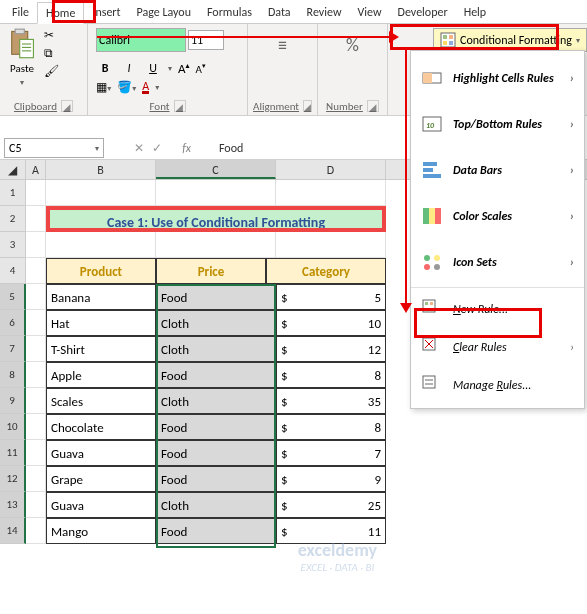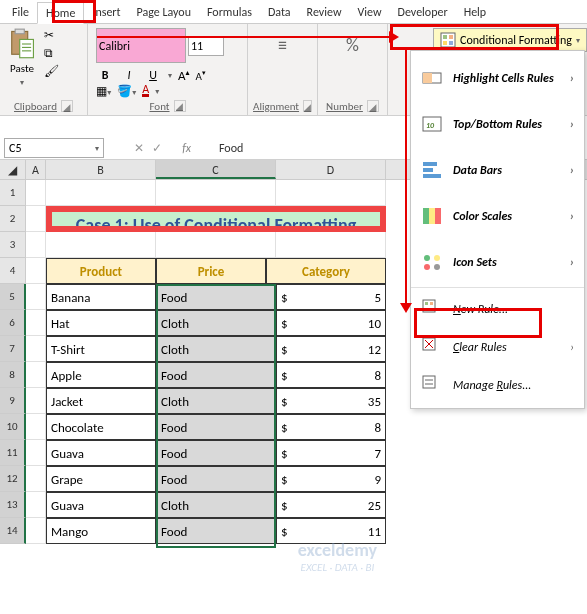--- a/index.html
+++ b/index.html
@@ -17,21 +17,21 @@
 .font-group { width: 160px; }
 .align-group { width: 70px; }
 .number-group { width: 70px; }
 .styles-group { position: absolute; right: 0; top: 4px; }
 
 .paste-btn { display: flex; flex-direction: column; align-items: center; gap: 2px; font-size: 11px; }
 .paste-icon-svg { width: 28px; height: 32px; }
 .small-icons { display: flex; flex-direction: column; gap: 4px; margin-left: 4px;}
 
 .font-row { display: flex; gap: 2px; align-items: center; margin-bottom: 4px; }
-.font-select { border: 1px solid #ababab; background: #f9a8d4; font-size: 12px; height: 35px; width: 90px; padding: 0 2px; }
+.font-select { border: 1px solid #ababab; background: #86efac; font-size: 12px; height: 24px; width: 90px; padding: 0 2px; }
 .size-select { border: 1px solid #ababab; background: #fff; font-size: 12px; height: 20px; width: 36px; padding: 0 2px; }
 .font-btns { display: flex; gap: 6px; align-items: center; }
 .font-btn { width: 18px; text-align: center; }
 
 .cond-fmt-btn { border: 1px solid #ababab; background: #fef9c3; padding: 3px 6px; display: flex; align-items: center; gap: 4px; font-size: 12px; cursor: pointer; }
 .cond-fmt-highlight { border: 3px solid #e60000; position: absolute; top: 24px; left: 390px; width: 169px; height: 26px; pointer-events: none; z-index: 10; }
 
 .arrow-red { position: absolute; top: 12px; left: 97px; width: 294px; height: 2px; background: #e60000; z-index: 9; }
 .arrow-red::after { content: ""; position: absolute; right: -8px; top: -5px; border-left: 10px solid #e60000; border-top: 6px solid transparent; border-bottom: 6px solid transparent; }
 .arrow-down { position: absolute; top: 50px; left: 405px; width: 2px; height: 255px; background: #e60000; z-index: 9; }
@@ -60,21 +60,21 @@
 .grid-body { display: flex; }
 .row-headers { width: 26px; }
 .row-header { height: 26px; background: #e6e6e6; border-bottom: 1px solid #ccc; border-right: 1px solid #ccc; text-align: center; font-size: 11px; color: #333; line-height: 26px; }
 .row-header.sel { background: #d2d2d2; border-right: 2px solid #217346; }
 
 .cells { position: relative; }
 .sheet-row { display: flex; height: 26px; }
 .cell { border-right: 1px solid #e0e0e0; border-bottom: 1px solid #e0e0e0; padding: 0 4px; font-size: 13px; line-height: 26px; overflow: hidden; white-space: nowrap; }
 .cA { width: 20px; } .cB { width: 110px; } .cC { width: 120px; } .cD { width: 110px; }
 
-.title-cell { background: #c6efce; border: 6px solid #ef4444; text-align: center; font-weight: bold; color: #2f5597; font-size: 18px; grid-column: span 3; }
+.title-cell { background: #c6efce; border: 4px solid #ef4444; text-align: center; font-weight: bold; color: #2f5597; font-size: 14px; grid-column: span 3; }
 .header-cell { background: #fff2cc; border: 1px solid #333; text-align: center; font-weight: bold; color: #bf8f00; }
 .data-cell { border: 1px solid #333; background: #fff; }
 .cat-cell { border: 1px solid #333; background: #d9d9d9; }
 .price-cell { border: 1px solid #333; background: #fff; position: relative; text-align: left; }
 .price-val { float: right; }
 
 .selection-box { position: absolute; border: 2px solid #217346; pointer-events: none; top: 104px; left: 130px; width: 120px; height: 264px; z-index: 3; }
 
 .watermark { position: absolute; bottom: 40px; right: 210px; opacity: 0.35; font-size: 11px; text-align: center; color: #7a9cc6; font-style: italic; z-index: 1; }
 .watermark .w1 { font-size: 18px; font-weight: bold; font-style: normal; }
@@ -341,21 +341,21 @@
           <div class="cell cD price-cell">$<span class="price-val">12</span></div>
         </div>
         <div class="sheet-row">
           <div class="cell cA"></div>
           <div class="cell cB data-cell">Apple</div>
           <div class="cell cC cat-cell">Food</div>
           <div class="cell cD price-cell">$<span class="price-val">8</span></div>
         </div>
         <div class="sheet-row">
           <div class="cell cA"></div>
-          <div class="cell cB data-cell">Jacket</div>
+          <div class="cell cB data-cell">Scales</div>
           <div class="cell cC cat-cell">Cloth</div>
           <div class="cell cD price-cell">$<span class="price-val">35</span></div>
         </div>
         <div class="sheet-row">
           <div class="cell cA"></div>
           <div class="cell cB data-cell">Chocolate</div>
           <div class="cell cC cat-cell">Food</div>
           <div class="cell cD price-cell">$<span class="price-val">8</span></div>
         </div>
         <div class="sheet-row">

